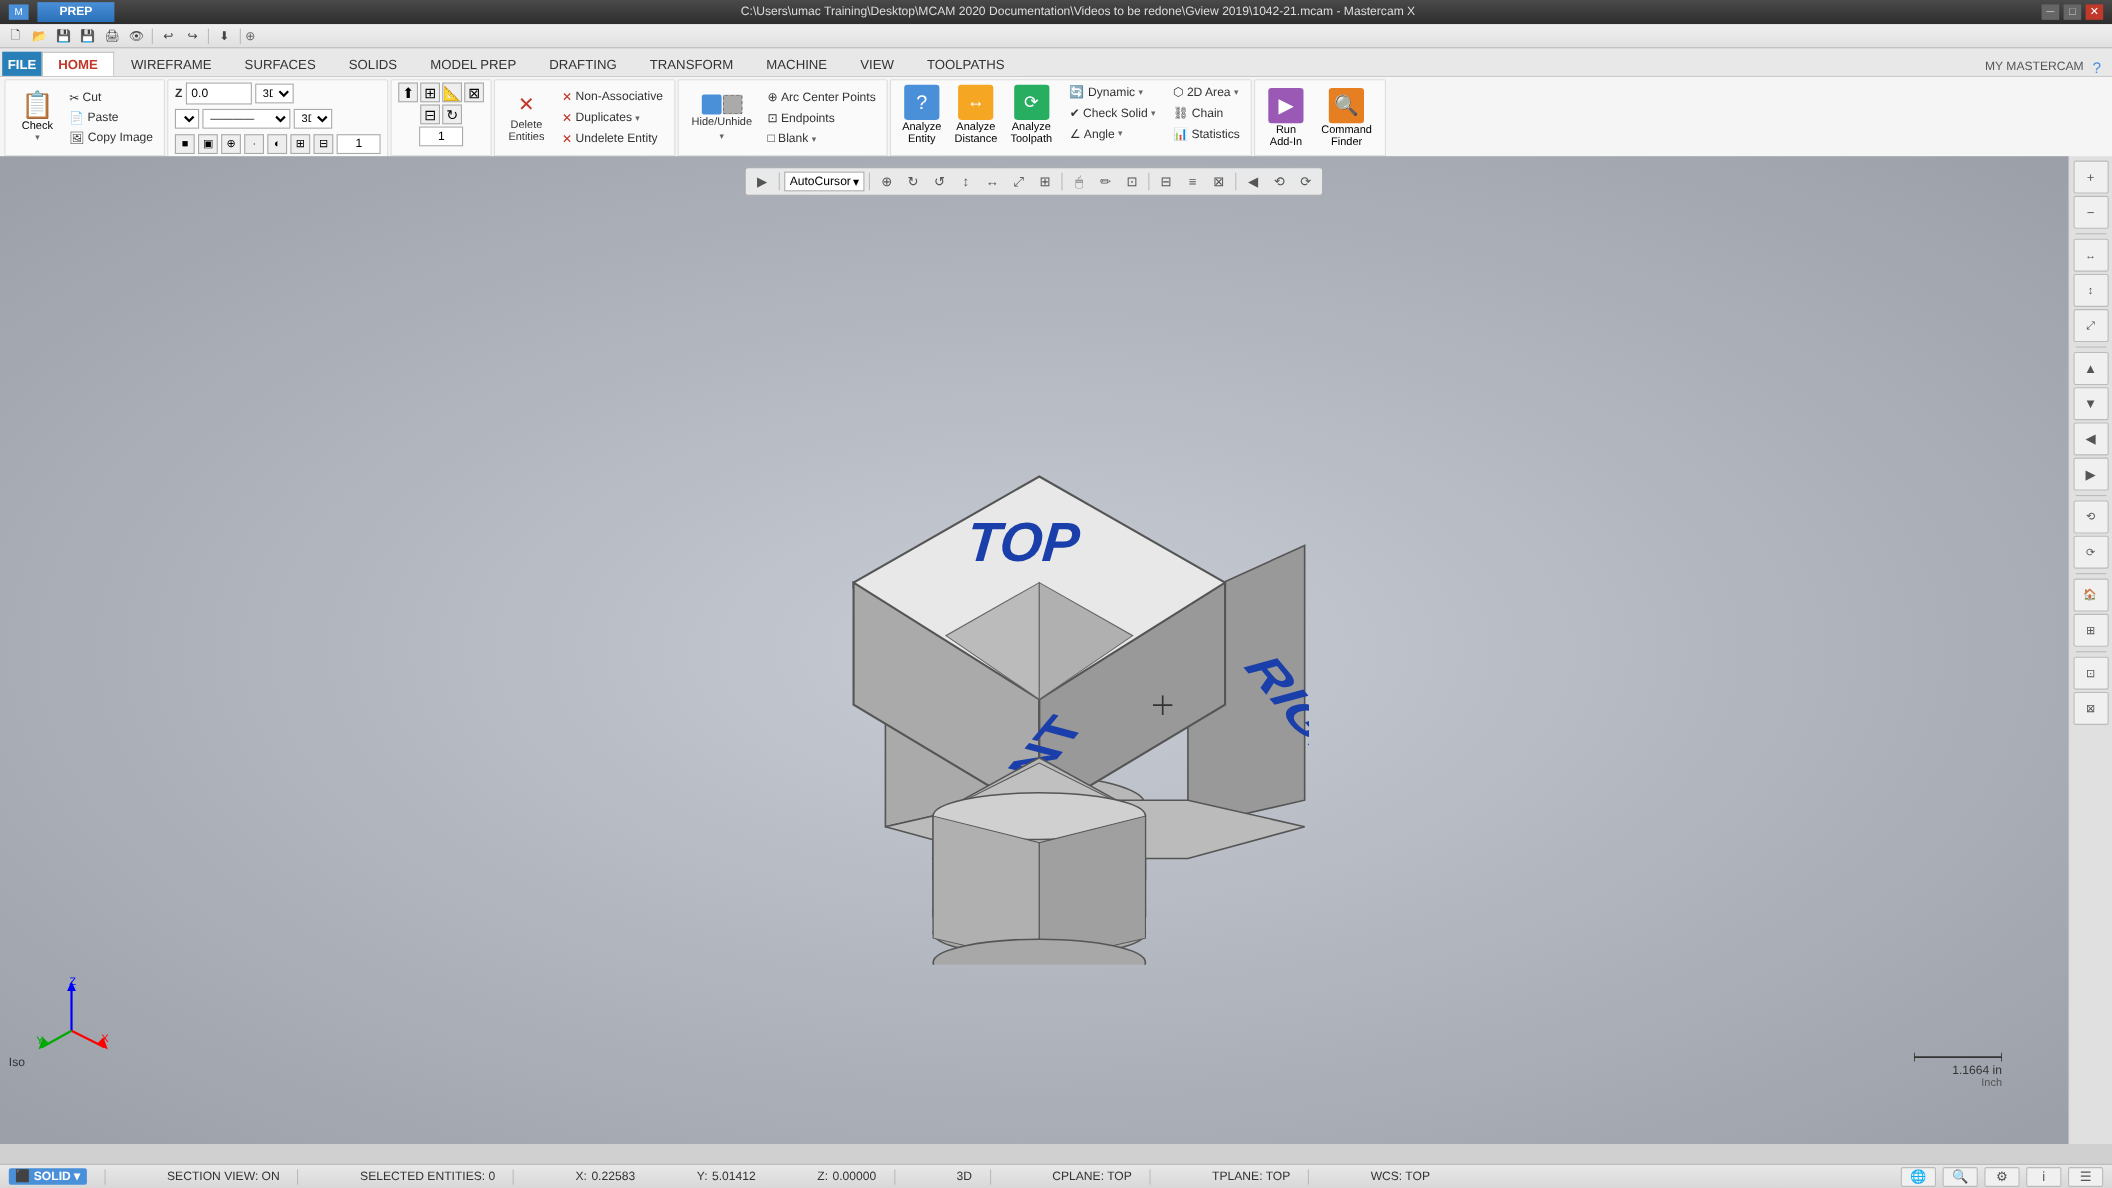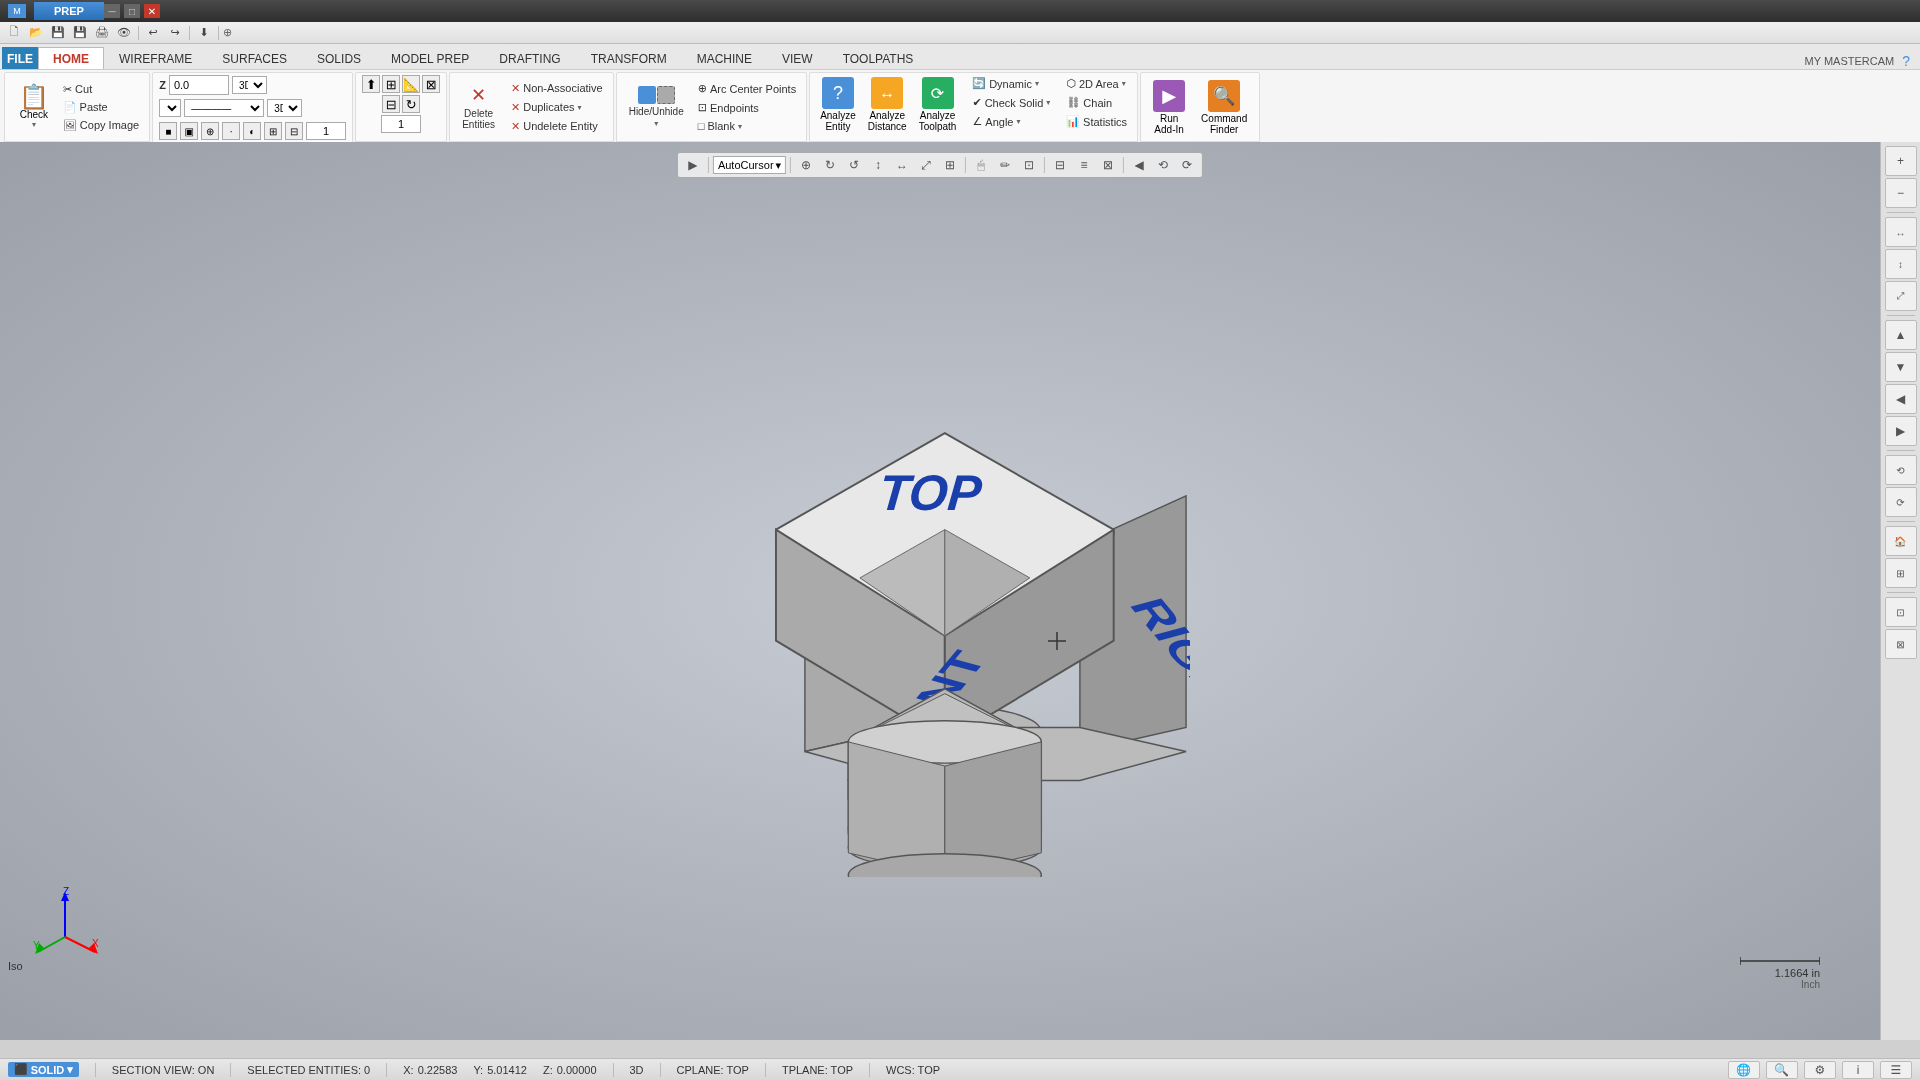--- a/index.html
+++ b/index.html
@@ -309,21 +309,21 @@
       height: 22px;
       background: linear-gradient(to bottom, #e8e8e8, #d8d8d8);
       border-top: 1px solid #bbb;
       display: flex;
       align-items: center;
       padding: 0 8px;
       gap: 16px;
       font-size: 11px;
       color: #333;
     }
-    .status-item { display: flex; align-items: center; gap: 4px; }
+    .status-item { display: flex; align-items: center; gap: 4px; margin-left: 40px; }
     .status-sep { width: 1px; height: 14px; background: #bbb; }
     .status-left { display: flex; align-items: center; gap: 4px; }
     .solid-btn {
       display: flex; align-items: center; gap: 3px;
       background: #4a90d9; color: white;
       padding: 1px 6px; border-radius: 2px;
       font-size: 11px; font-weight: bold; cursor: pointer;
     }
 
     
@@ -383,20 +383,21 @@
 </head>
 <body>
 
 <div id="title-bar">
   <div style="display:flex;gap:3px;margin-right:8px;">
     <div class="win-btn" style="background:#4a90d9;color:white;font-size:9px;width:18px;">M</div>
   </div>
   <div id="mill-tab" style="position:relative;left:auto;top:auto;background:linear-gradient(to bottom,#4a90d9,#2970b9);color:white;padding:0 20px;height:18px;display:flex;align-items:center;font-size:11px;font-weight:bold;">
     <span>PREP</span>
   </div>
+  <div class="title-text">C:\Users\umac Training\Desktop\MCAM 2020 Documentation\Videos to be redone\Gview 2019\1042-21.mcam - Mastercam X</div>
   <div class="window-controls">
     <button class="win-btn">─</button>
     <button class="win-btn">□</button>
     <button class="win-btn" style="background:#c0392b;color:white;">✕</button>
   </div>
 </div>
 
 <div id="quick-access">
   <button class="qa-btn" title="New">🗋</button>
   <button class="qa-btn" title="Open">📂</button>

